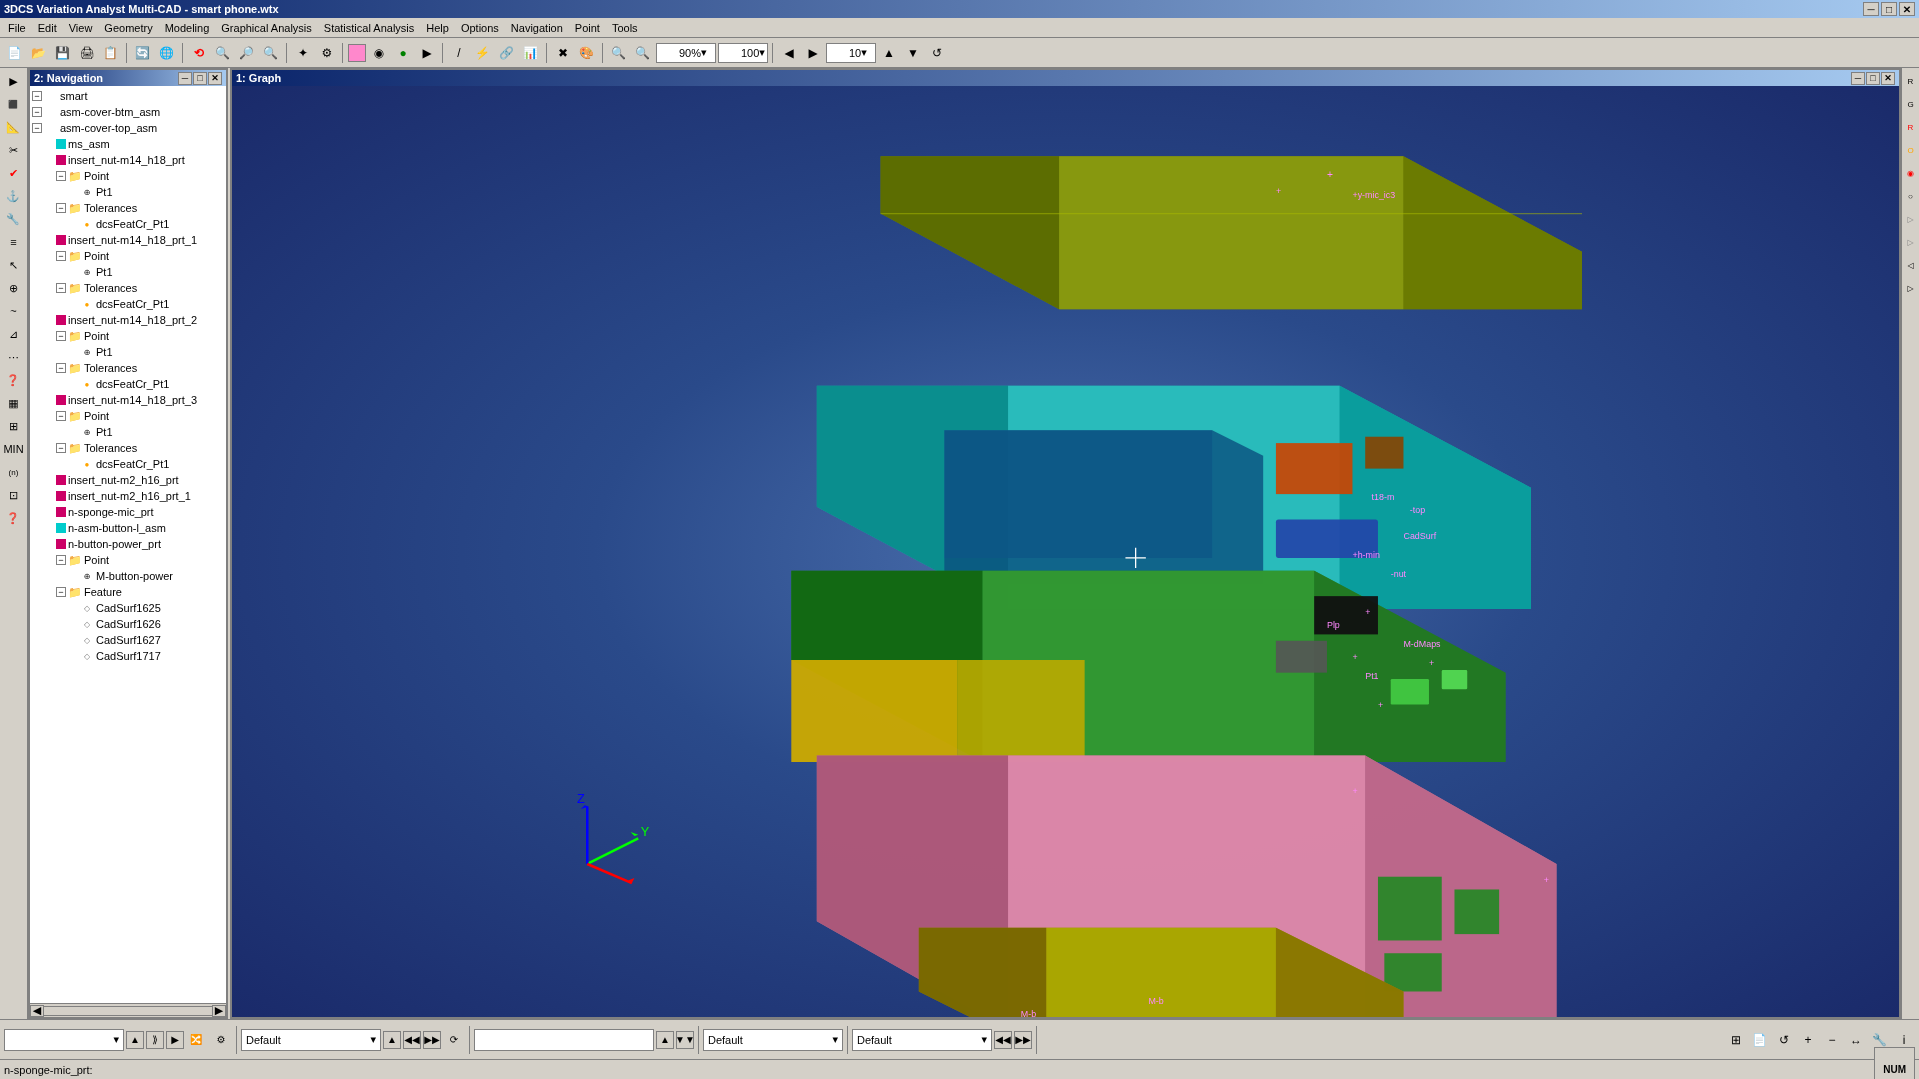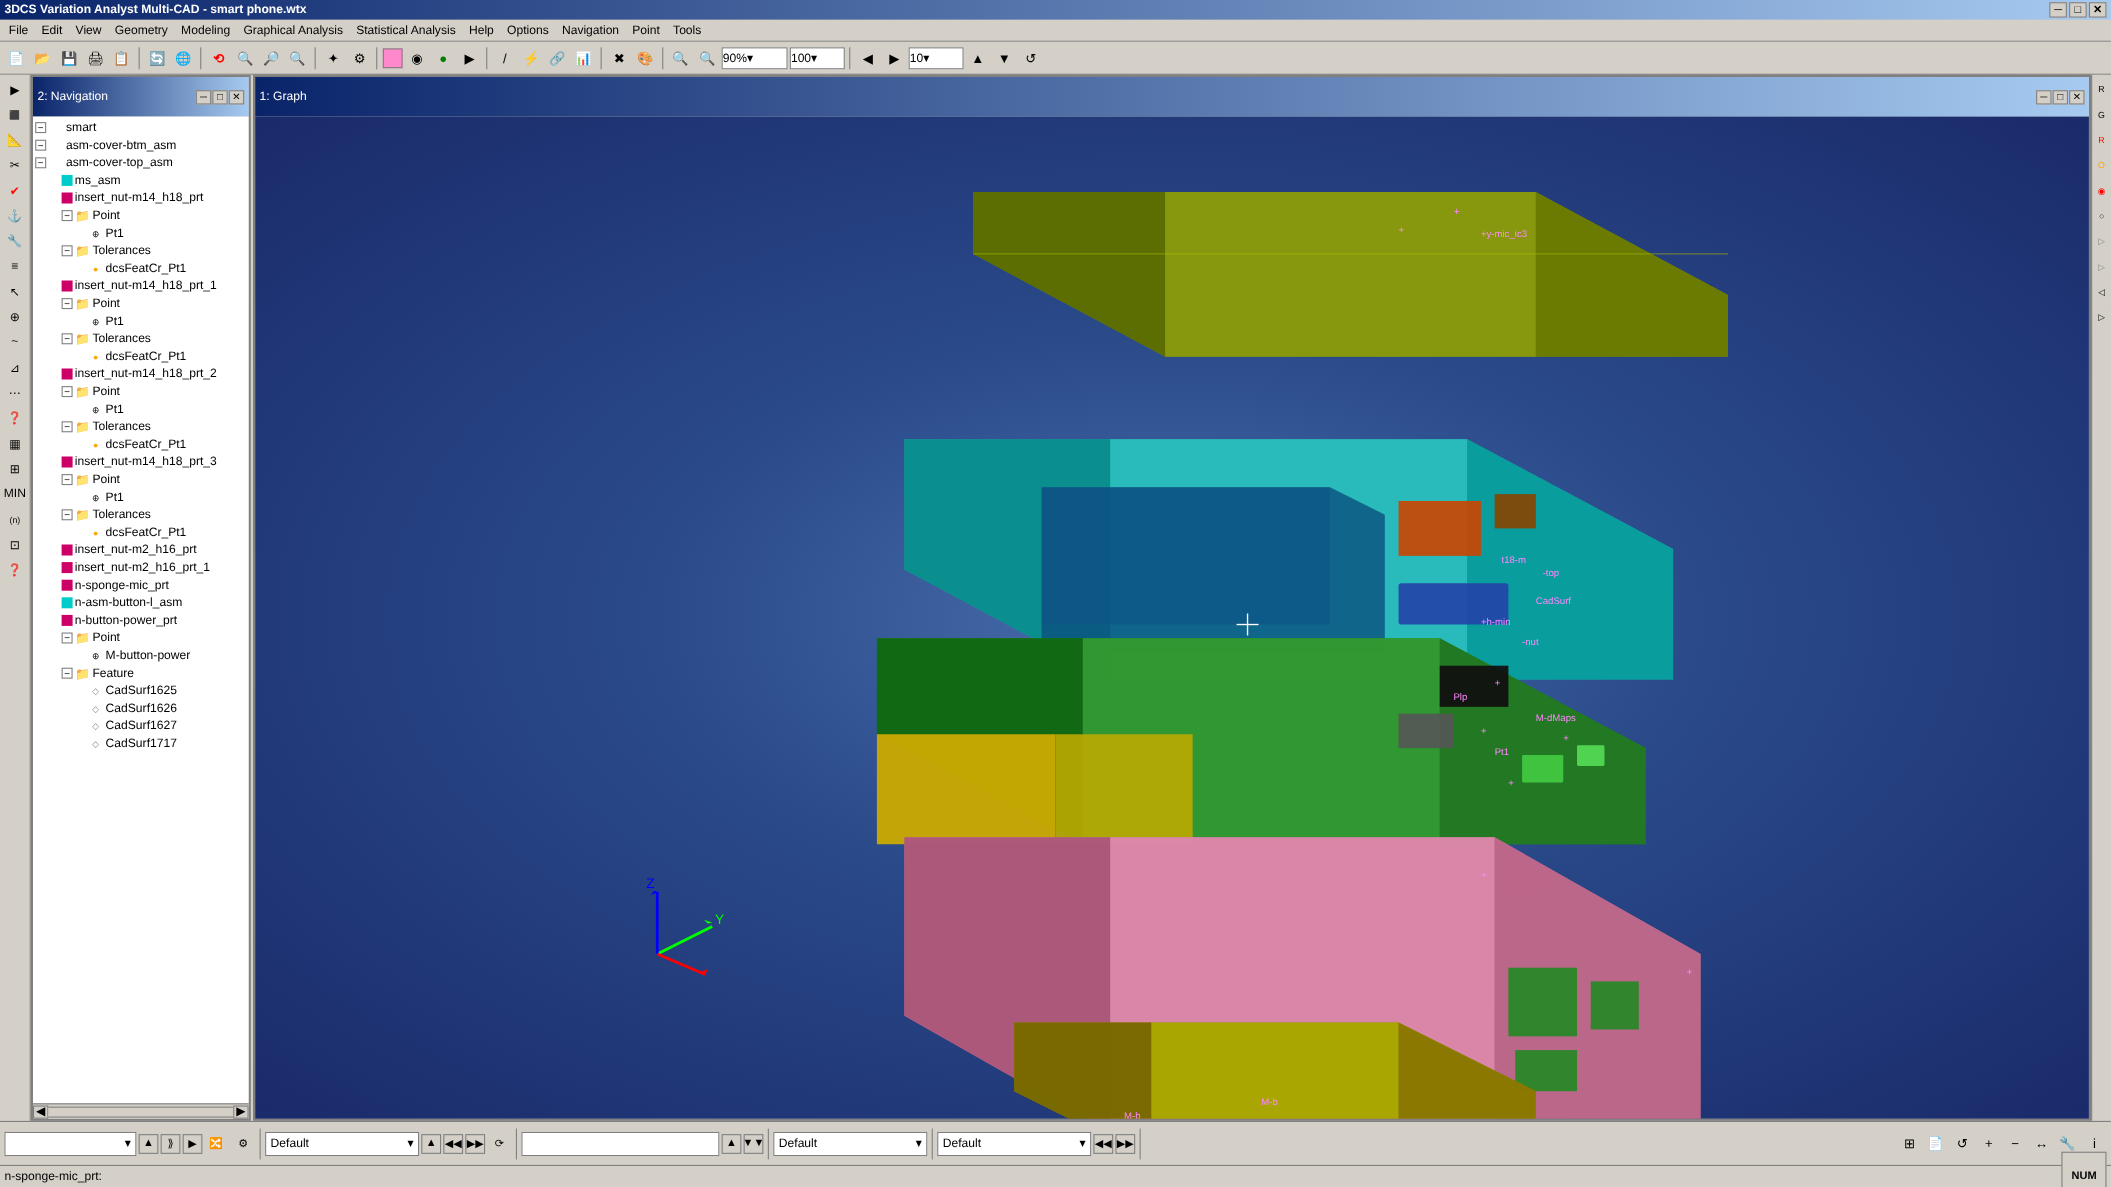--- a/index.html
+++ b/index.html
@@ -62,21 +62,21 @@
       display: flex; align-items: center; justify-content: center;
       cursor: pointer;
       font-size: 12px;
     }
     .tb-separator { width: 2px; height: 20px; border-left: 1px solid #808080; margin: 0 2px; }
     .tb-dropdown {
       height: 20px;
       border: 1px solid #808080;
       background: white;
       display: flex; align-items: center;
-      padding: 0 0;
+      padding: 0 22px;
       font-size: 11px;
       cursor: pointer;
     }
 
     
     .left-panel {
       position: absolute;
       left: 0; top: 68px;
       width: 28px;
       background: #d4d0c8;
@@ -132,25 +132,25 @@
     
     .nav-panel {
       width: 200px;
       min-width: 200px;
       background: #d4d0c8;
       border: 2px solid #808080;
       display: flex;
       flex-direction: column;
     }
     .panel-titlebar {
-      height: 36px;
+      height: 16px;
       background: linear-gradient(to right, #0a246a, #a6caf0);
       color: white;
       font-size: 11px;
-      font-weight: normal;
+      font-weight: bold;
       display: flex;
       align-items: center;
       padding: 0 4px;
       justify-content: space-between;
     }
     .panel-title-btns { display: flex; gap: 1px; }
     .panel-title-btn {
       width: 14px; height: 13px;
       background: #d4d0c8;
       border: 1px solid #808080;

